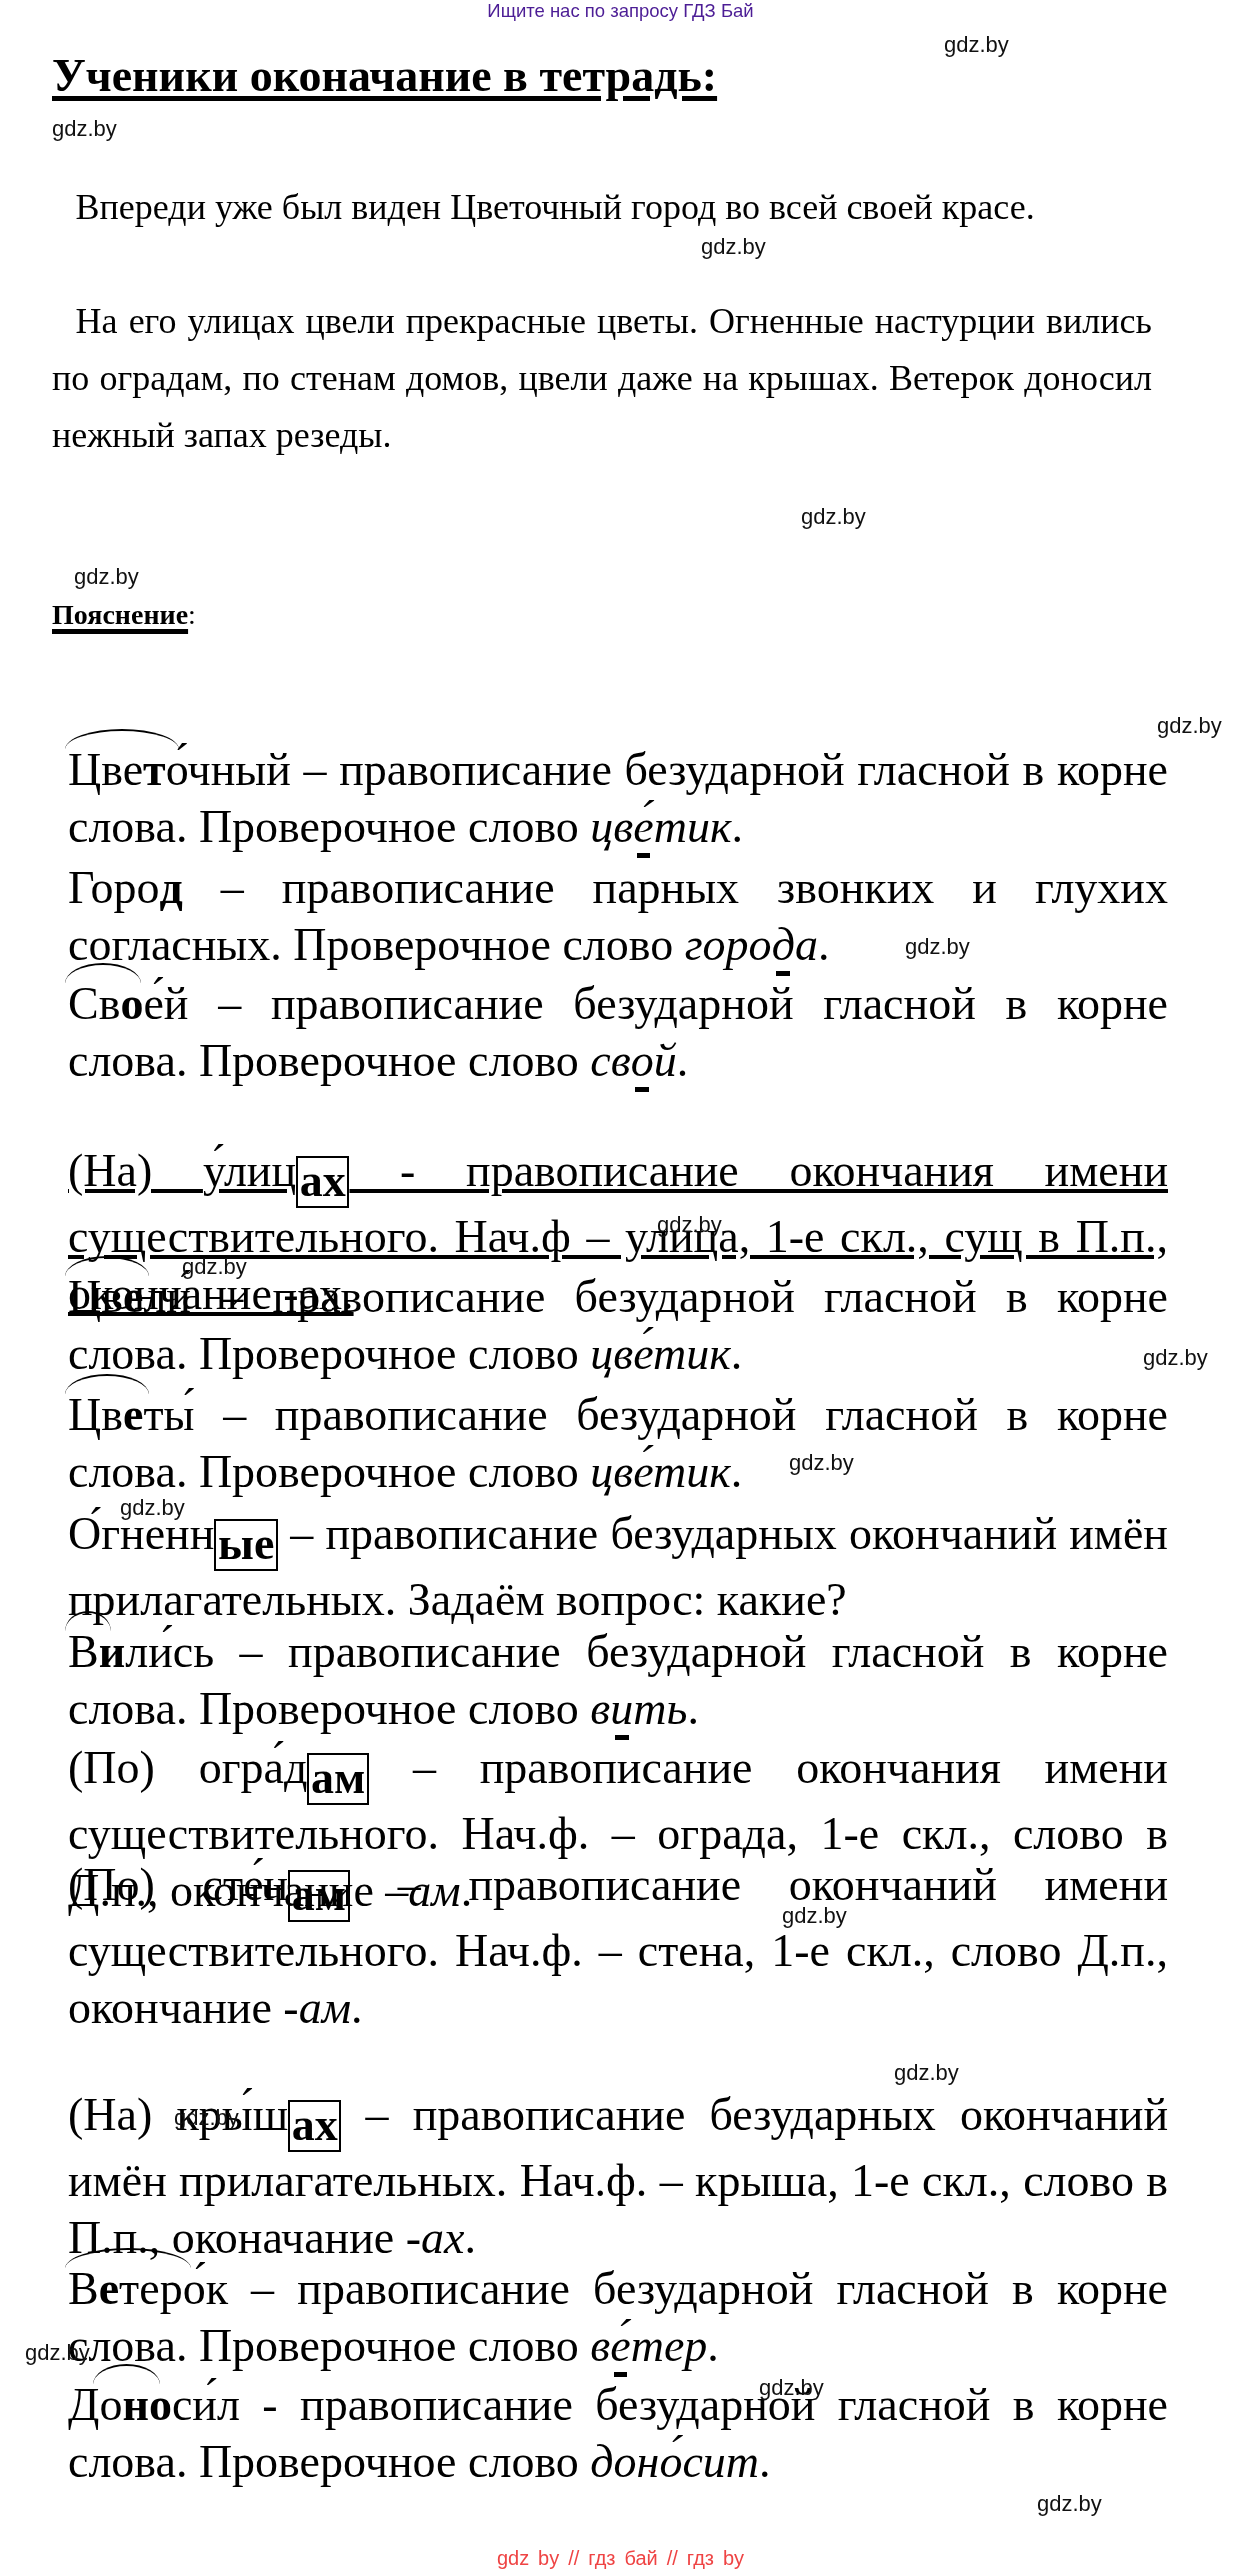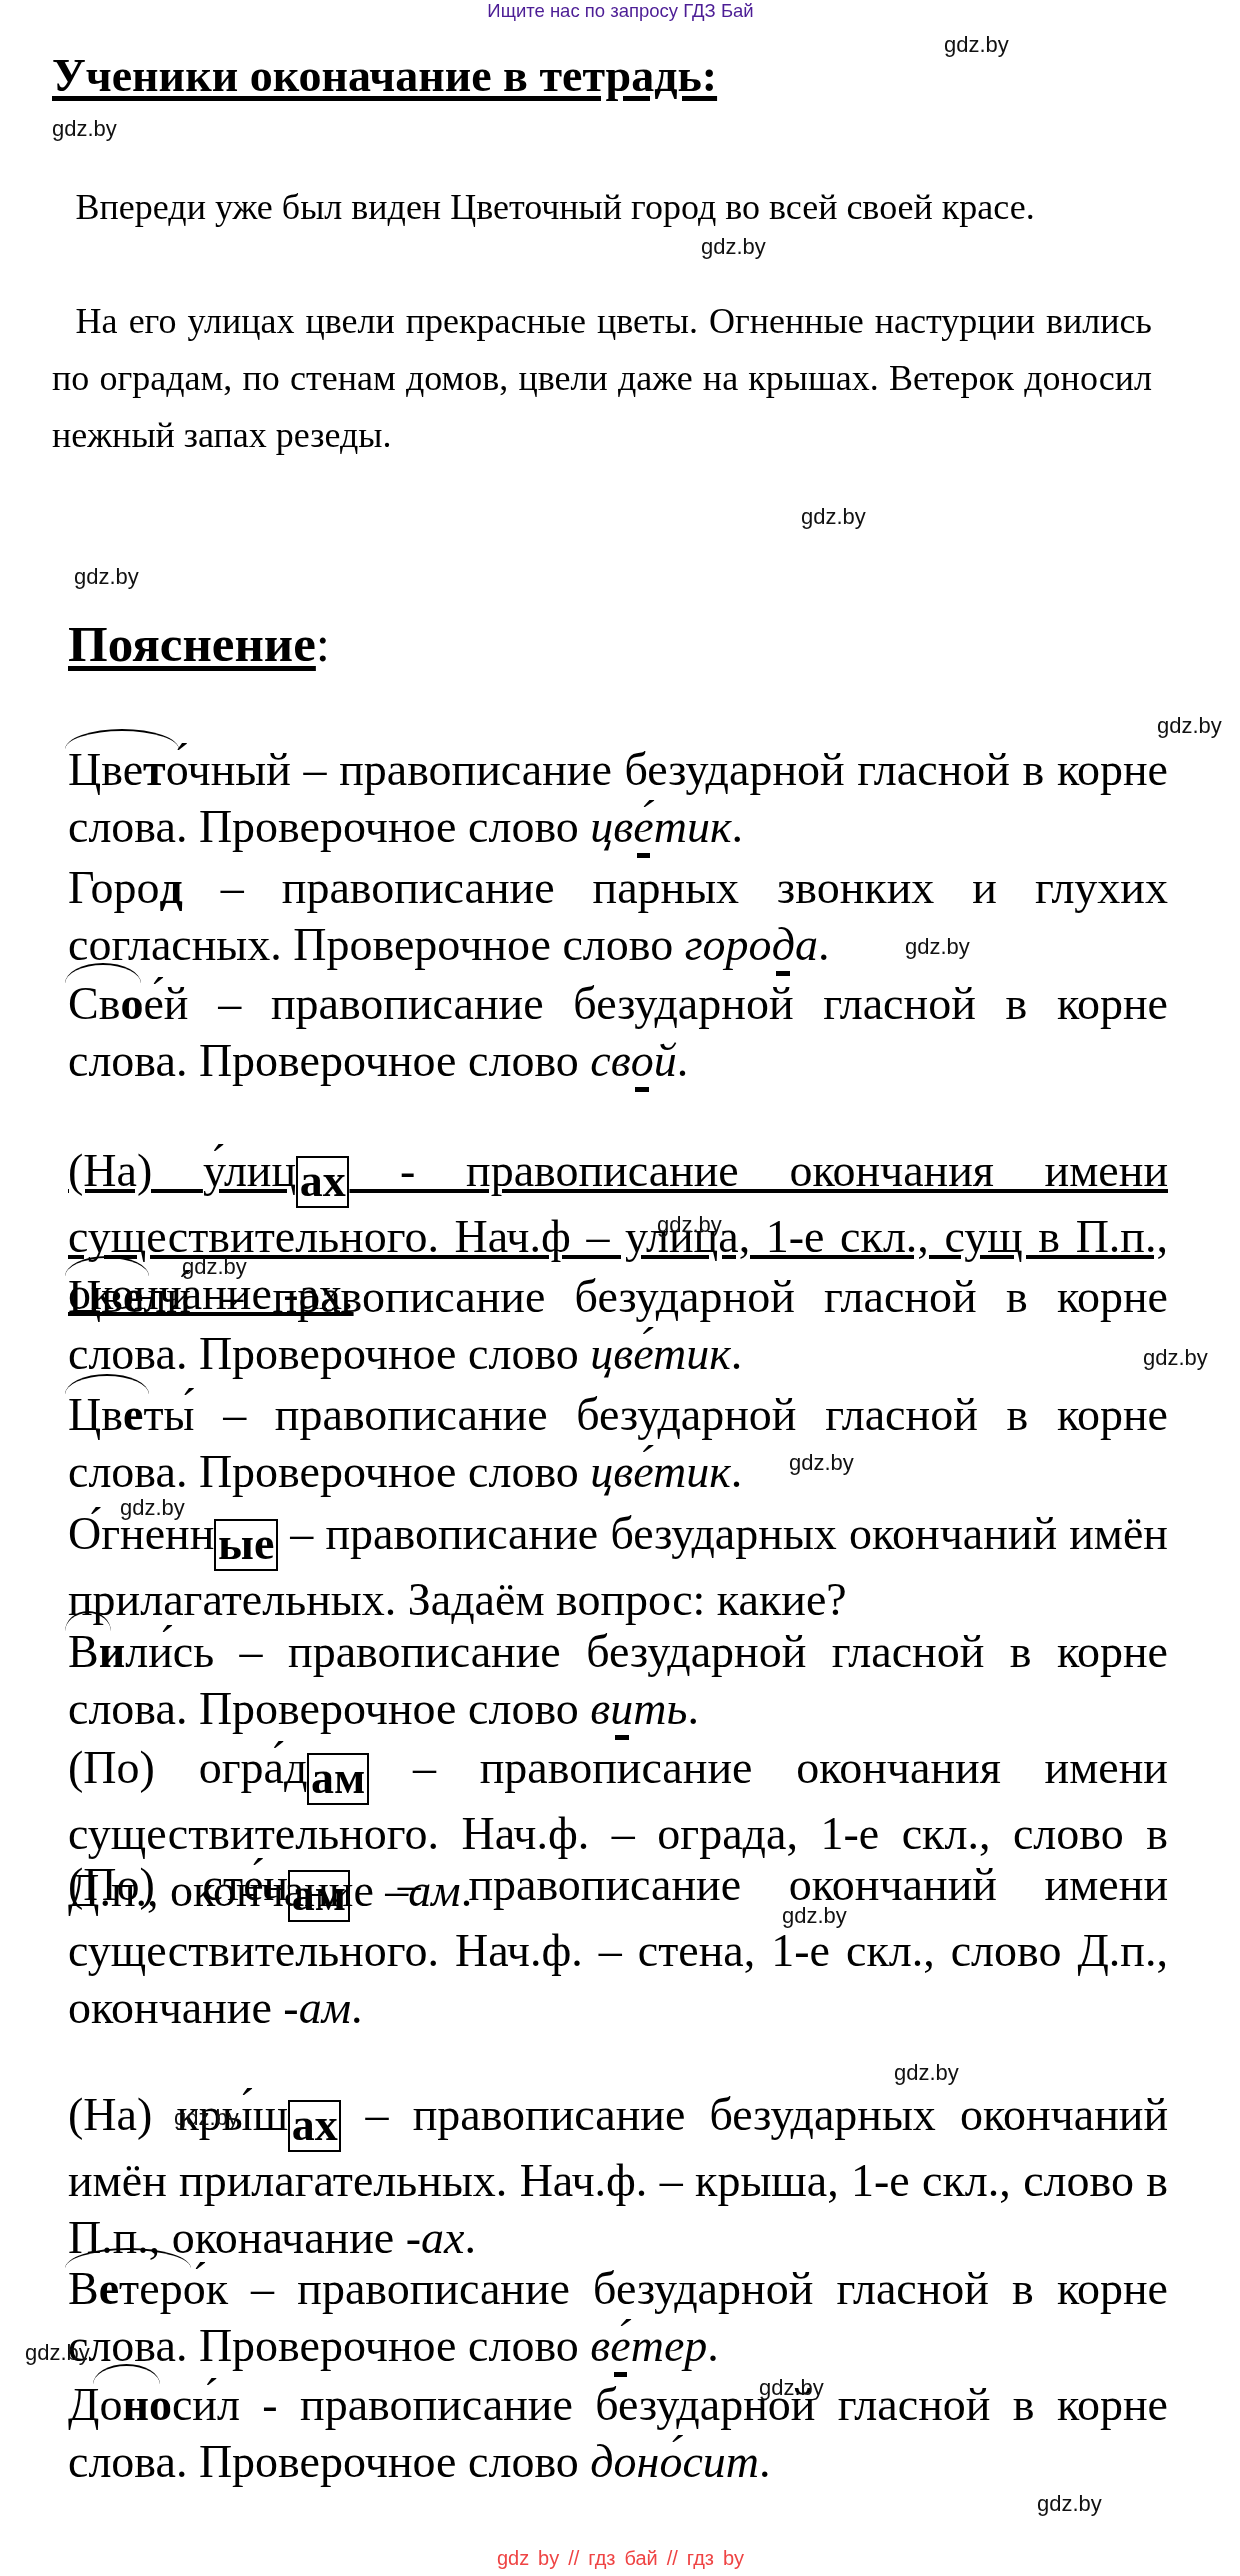--- a/index.html
+++ b/index.html
@@ -20,22 +20,22 @@
   .wm {
     position: absolute; font-family: "Liberation Sans", "DejaVu Sans", sans-serif;
     font-size: 22px; color: #111; line-height: 1;
   }
   .title {
     position: absolute; left: 52px; top: 51px; margin: 0;
     font-size: 46px; font-weight: bold; line-height: 1.1;
     text-decoration: underline; text-decoration-thickness: 5px; text-underline-offset: 5px;
   }
   .subtitle {
-    position: absolute; left: 52px; top: 600px; margin: 16px;
-    font-size: 51px; font-weight: bold; line-height: 1.1;
+    position: absolute; left: 52px; top: 600px; margin: 0;
+    font-size: 28px; font-weight: bold; line-height: 1.1;
   }
   .subtitle .u { text-decoration: underline; text-decoration-thickness: 5px; text-underline-offset: 5px; }
   .subtitle .colon { font-weight: normal; }
   .para {
     position: absolute; left: 52px; width: 1100px; margin: 0;
     font-size: 36px; line-height: 57px; text-align: justify;
   }
   .para.indent { text-indent: 23.6px; }
   .entry {
     position: absolute; left: 52px; width: 1100px; margin: 16px;

